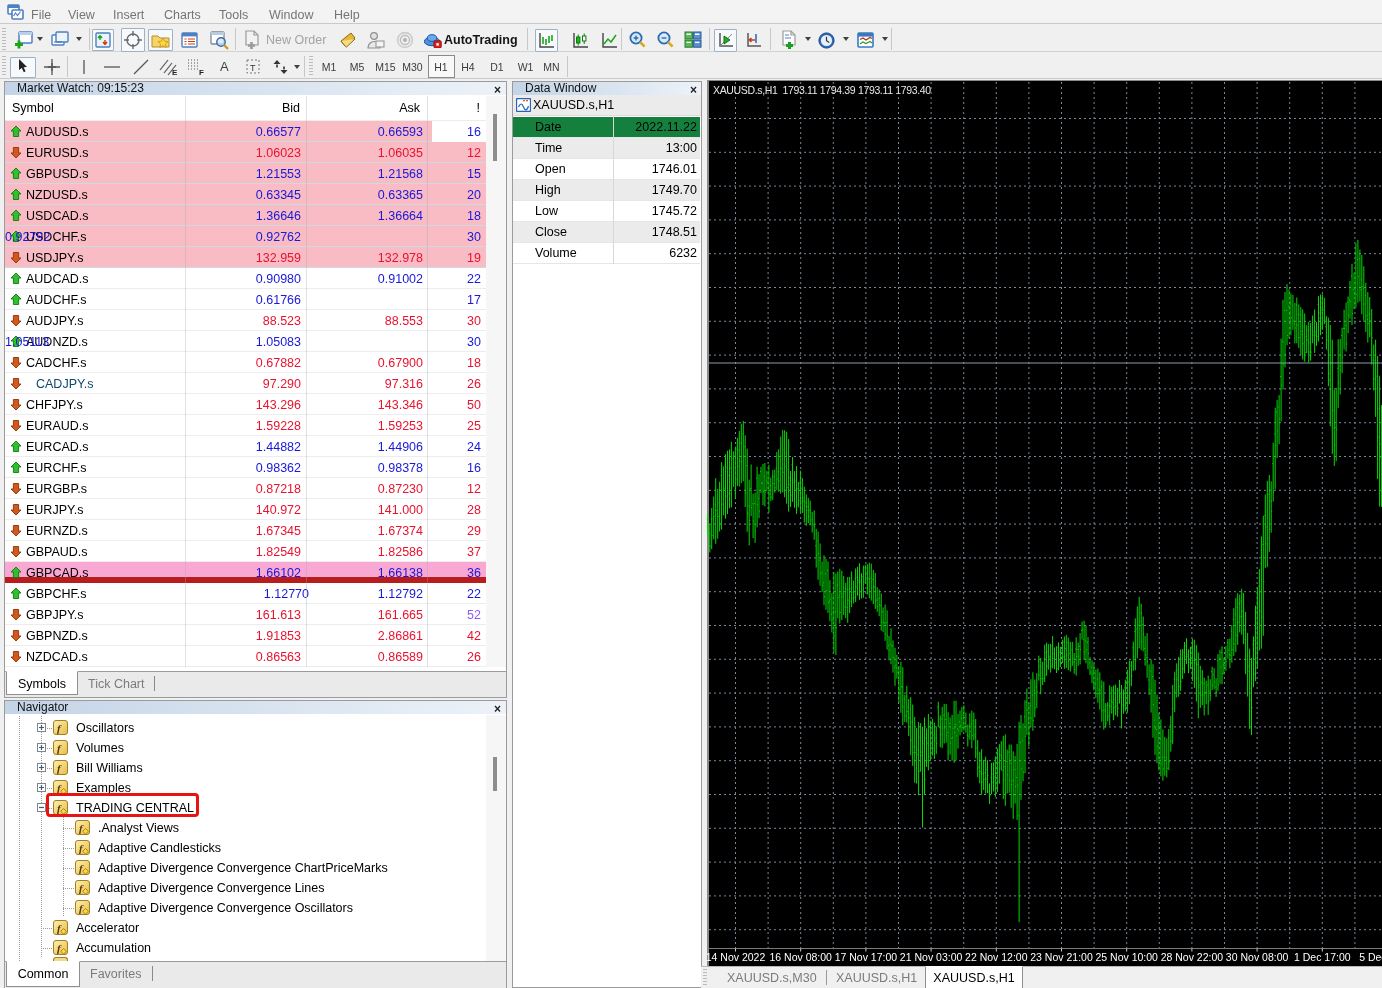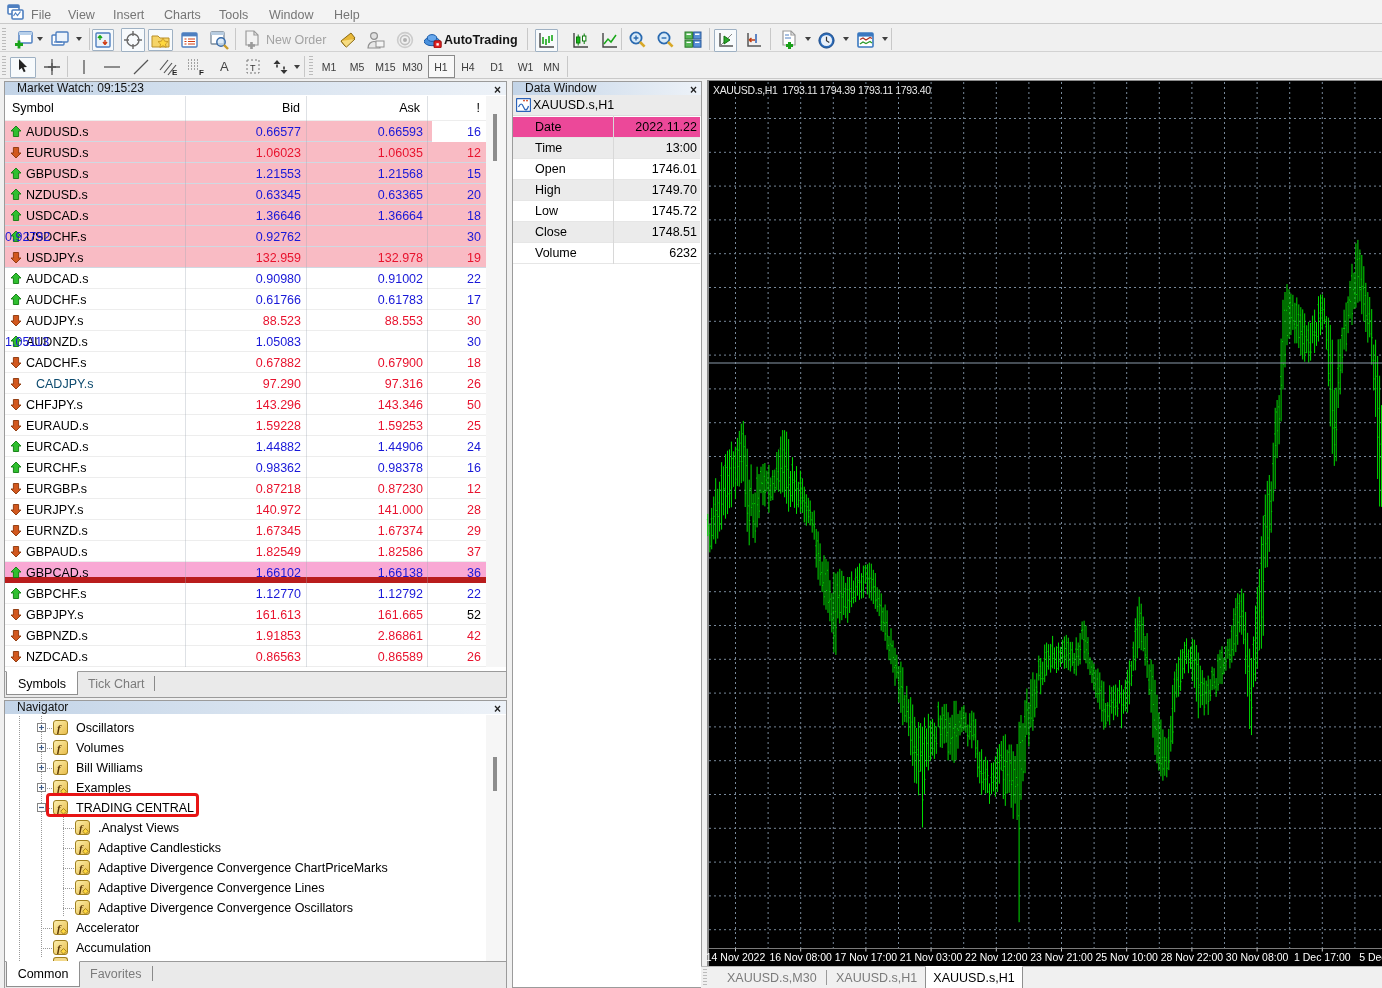--- a/index.html
+++ b/index.html
@@ -352,21 +352,20 @@
     <span class="abs" style="left:0;top:4px;width:296px;text-align:right;color:#1818d8">0.90980</span>
     <span class="abs" style="left:0;top:4px;width:418px;text-align:right;color:#1818d8">0.91002</span>
     <span class="abs" style="left:0;top:4px;width:476px;text-align:right;color:#1818d8">22</span>
   </div>
 <div class="abs" style="left:5px;top:289px;width:481px;height:21px;background:#fff;border-bottom:1px solid #ededed;font-size:12.5px">
     <svg width="12" height="13" viewBox="0 0 12 13" style="position:absolute;left:5px;top:4px">
       <path d="M6 1l5 5H8.6v5.5H3.4V6H1z" fill="#2fbf2f" stroke="#0f7a0f" stroke-width="0.9"></path>
     </svg>
     <span class="abs" style="left:21px;top:4px;color:#000">AUDCHF.s</span>
     <span class="abs" style="left:0;top:4px;width:296px;text-align:right;color:#1818d8">0.61766</span>
-    <span class="abs" style="left:0;top:4px;width:418px;text-align:right;color:#1818d8">0.61783</span>
     <span class="abs" style="left:0;top:4px;width:476px;text-align:right;color:#1818d8">17</span>
   </div>
 <div class="abs" style="left:5px;top:310px;width:481px;height:21px;background:#fff;border-bottom:1px solid #ededed;font-size:12.5px">
     <svg width="12" height="13" viewBox="0 0 12 13" style="position:absolute;left:5px;top:4px">
       <path d="M6 12L1 7h2.4V1.5h5.2V7H11z" fill="#d2581e" stroke="#8a3408" stroke-width="0.9"></path>
     </svg>
     <span class="abs" style="left:21px;top:4px;color:#000">AUDJPY.s</span>
     <span class="abs" style="left:0;top:4px;width:296px;text-align:right;color:#e8132e">88.523</span>
     <span class="abs" style="left:0;top:4px;width:418px;text-align:right;color:#e8132e">88.553</span>
     <span class="abs" style="left:0;top:4px;width:476px;text-align:right;color:#e8132e">30</span>
@@ -477,32 +476,32 @@
     <span class="abs" style="left:21px;top:4px;color:#000">GBPCAD.s</span>
     <span class="abs" style="left:0;top:4px;width:296px;text-align:right;color:#1818d8">1.66102</span>
     <span class="abs" style="left:0;top:4px;width:418px;text-align:right;color:#1818d8">1.66138</span>
     <span class="abs" style="left:0;top:4px;width:476px;text-align:right;color:#1818d8">36</span>
   </div>
 <div class="abs" style="left:5px;top:583px;width:481px;height:21px;background:#fff;border-bottom:1px solid #ededed;font-size:12.5px">
     <svg width="12" height="13" viewBox="0 0 12 13" style="position:absolute;left:5px;top:4px">
       <path d="M6 1l5 5H8.6v5.5H3.4V6H1z" fill="#2fbf2f" stroke="#0f7a0f" stroke-width="0.9"></path>
     </svg>
     <span class="abs" style="left:21px;top:4px;color:#000">GBPCHF.s</span>
-    <span class="abs" style="left:0;top:4px;width:296px;text-align:right;color:#1818d8">1.12770</span>
+    <span class="abs" style="left:8px;top:4px;width:296px;text-align:right;color:#1818d8">1.12770</span>
     <span class="abs" style="left:0;top:4px;width:418px;text-align:right;color:#1818d8">1.12792</span>
     <span class="abs" style="left:0;top:4px;width:476px;text-align:right;color:#1818d8">22</span>
   </div>
 <div class="abs" style="left:5px;top:604px;width:481px;height:21px;background:#fff;border-bottom:1px solid #ededed;font-size:12.5px">
     <svg width="12" height="13" viewBox="0 0 12 13" style="position:absolute;left:5px;top:4px">
       <path d="M6 12L1 7h2.4V1.5h5.2V7H11z" fill="#d2581e" stroke="#8a3408" stroke-width="0.9"></path>
     </svg>
     <span class="abs" style="left:21px;top:4px;color:#000">GBPJPY.s</span>
     <span class="abs" style="left:0;top:4px;width:296px;text-align:right;color:#e8132e">161.613</span>
     <span class="abs" style="left:0;top:4px;width:418px;text-align:right;color:#e8132e">161.665</span>
-    <span class="abs" style="left:0;top:4px;width:476px;text-align:right;color:#000000">52</span>
+    <span class="abs" style="left:0;top:4px;width:476px;text-align:right;color:#8b5cf6">52</span>
   </div>
 <div class="abs" style="left:5px;top:625px;width:481px;height:21px;background:#fff;border-bottom:1px solid #ededed;font-size:12.5px">
     <svg width="12" height="13" viewBox="0 0 12 13" style="position:absolute;left:5px;top:4px">
       <path d="M6 12L1 7h2.4V1.5h5.2V7H11z" fill="#d2581e" stroke="#8a3408" stroke-width="0.9"></path>
     </svg>
     <span class="abs" style="left:21px;top:4px;color:#000">GBPNZD.s</span>
     <span class="abs" style="left:0;top:4px;width:296px;text-align:right;color:#e8132e">1.91853</span>
     <span class="abs" style="left:0;top:4px;width:418px;text-align:right;color:#e8132e">2.86861</span>
     <span class="abs" style="left:0;top:4px;width:476px;text-align:right;color:#e8132e">42</span>
   </div>
@@ -676,21 +675,21 @@
 <div class="abs pclose" style="left:690px;top:85px">×</div>
 <div class="abs" style="left:513px;top:95px;width:188px;height:21px;background:#ebebeb;border-bottom:1px solid #dcdcdc">
     <svg width="15" height="14" viewBox="0 0 15 14" style="position:absolute;left:3px;top:3px">
       <rect x="0.5" y="0.5" width="14" height="13" rx="1" fill="#fff" stroke="#2a62b8" stroke-width="1.3"></rect>
       <circle cx="8" cy="2.6" r="0.9" fill="#d03a10"></circle>
       <circle cx="11" cy="2.6" r="0.9" fill="#d03a10"></circle>
       <path d="M2.5 9c2-4 3.5-4 5 0s3.5 4 5-1" fill="none" stroke="#2a62b8" stroke-width="1.2"></path>
     </svg>
     <span style="position:absolute;left:20px;top:3px;font-size:12.5px;color:#000">XAUUSD.s,H1</span>
   </div>
-<div class="dwrow" style="top:117px;background:#ec4899">
+<div class="dwrow" style="top:117px;background:#15803d">
     <span style="position:absolute;left:22px">Date</span>
     <span style="position:absolute;right:3px;text-align:right">2022.11.22</span>
   </div>
 <div class="dwrow" style="top:138px;background:#ebebeb">
     <span style="position:absolute;left:22px">Time</span>
     <span style="position:absolute;right:3px;text-align:right">13:00</span>
   </div>
 <div class="dwrow" style="top:159px;background:#fff">
     <span style="position:absolute;left:22px">Open</span>
     <span style="position:absolute;right:3px;text-align:right">1746.01</span>

